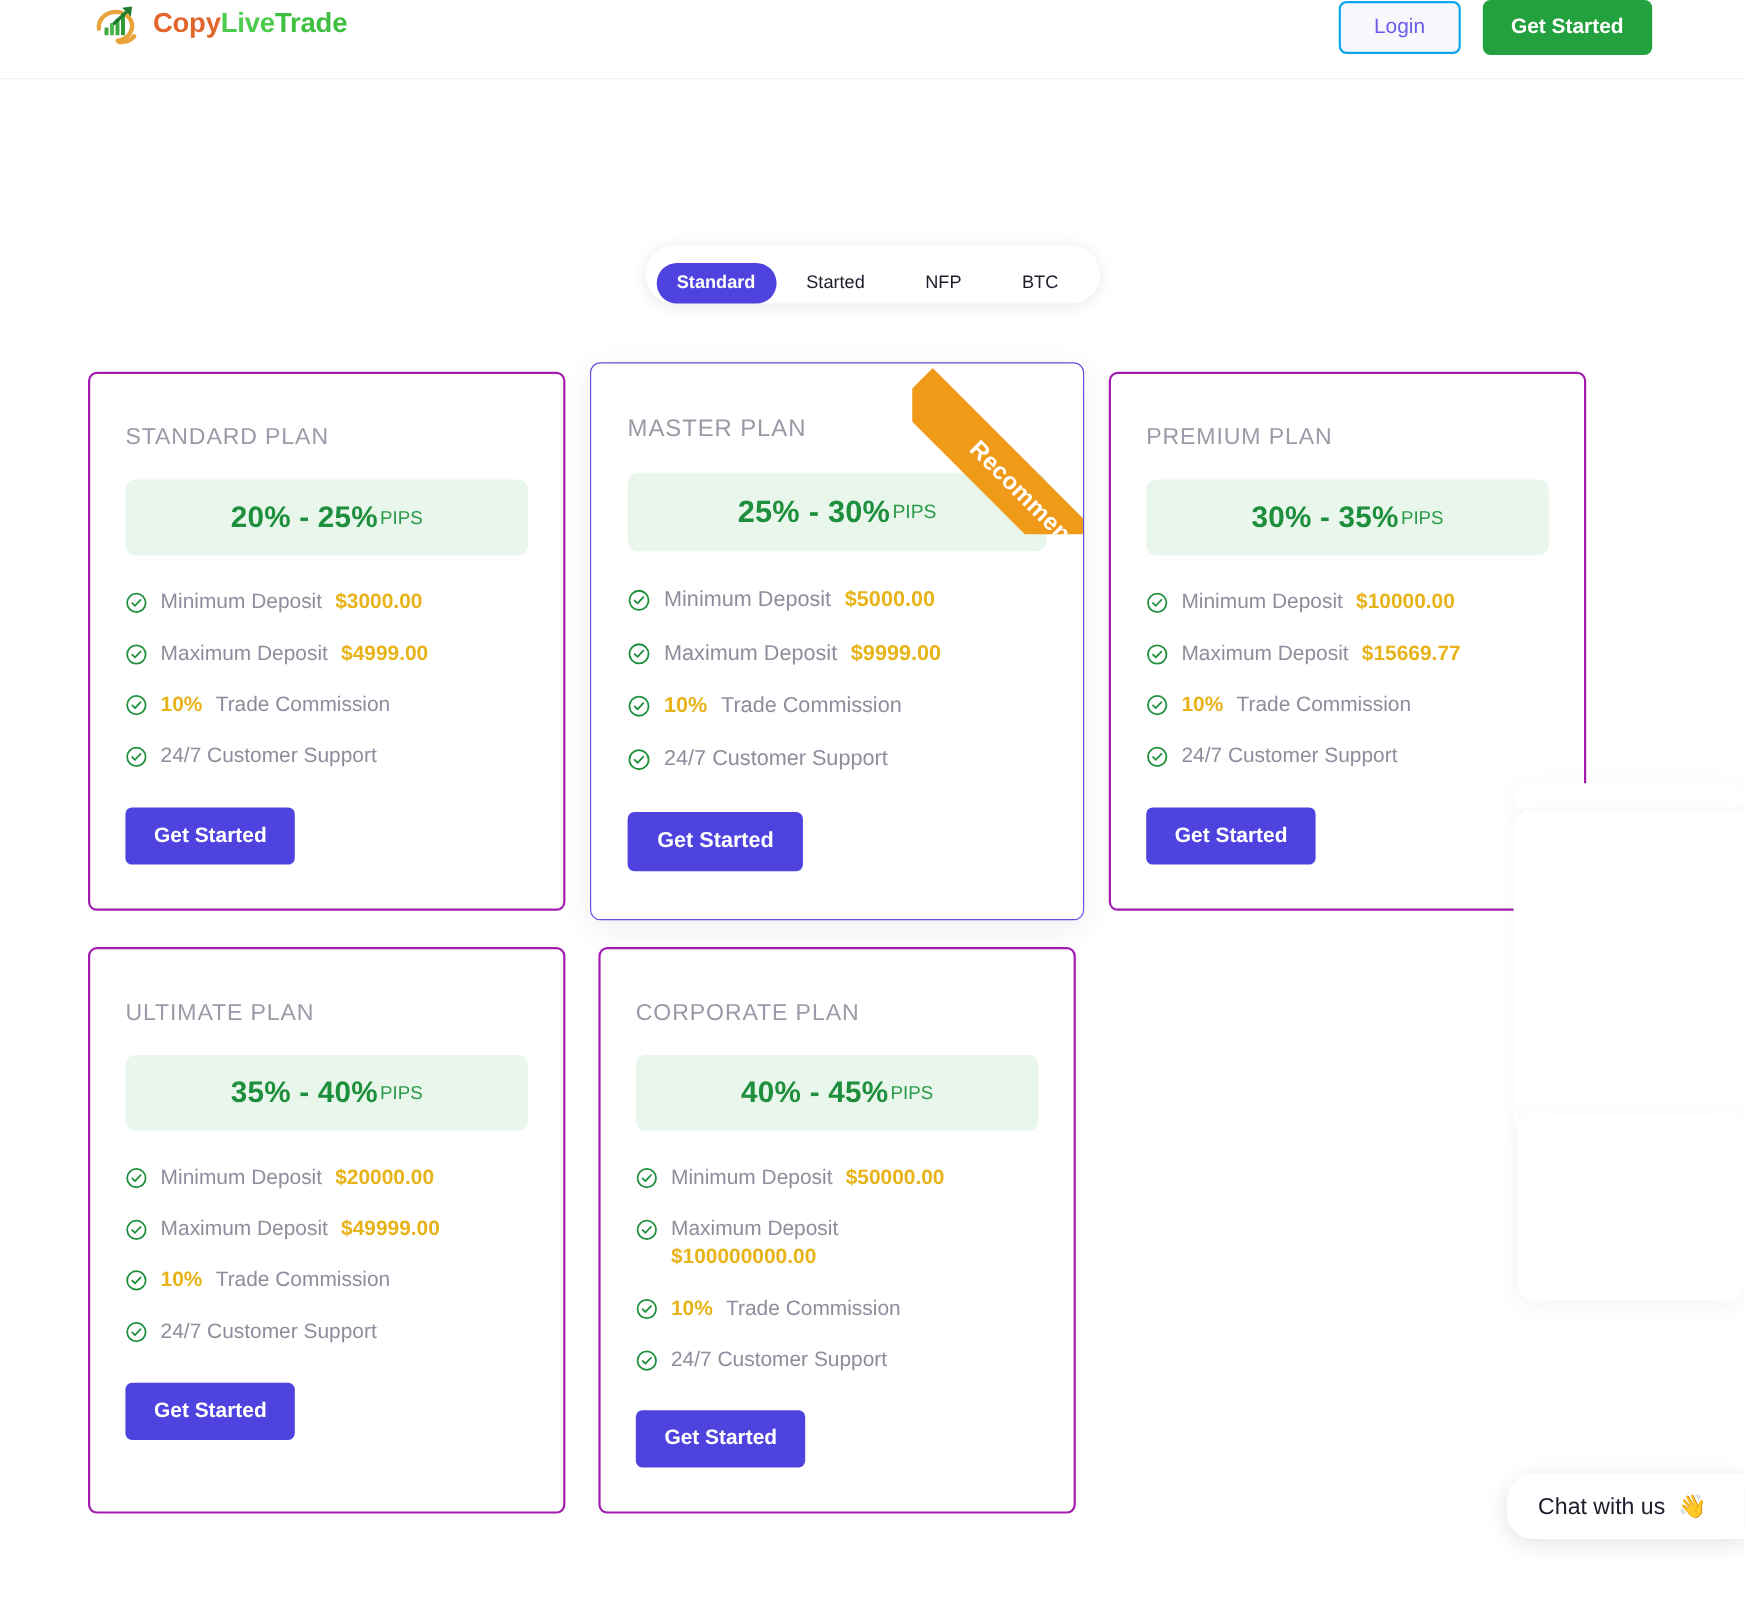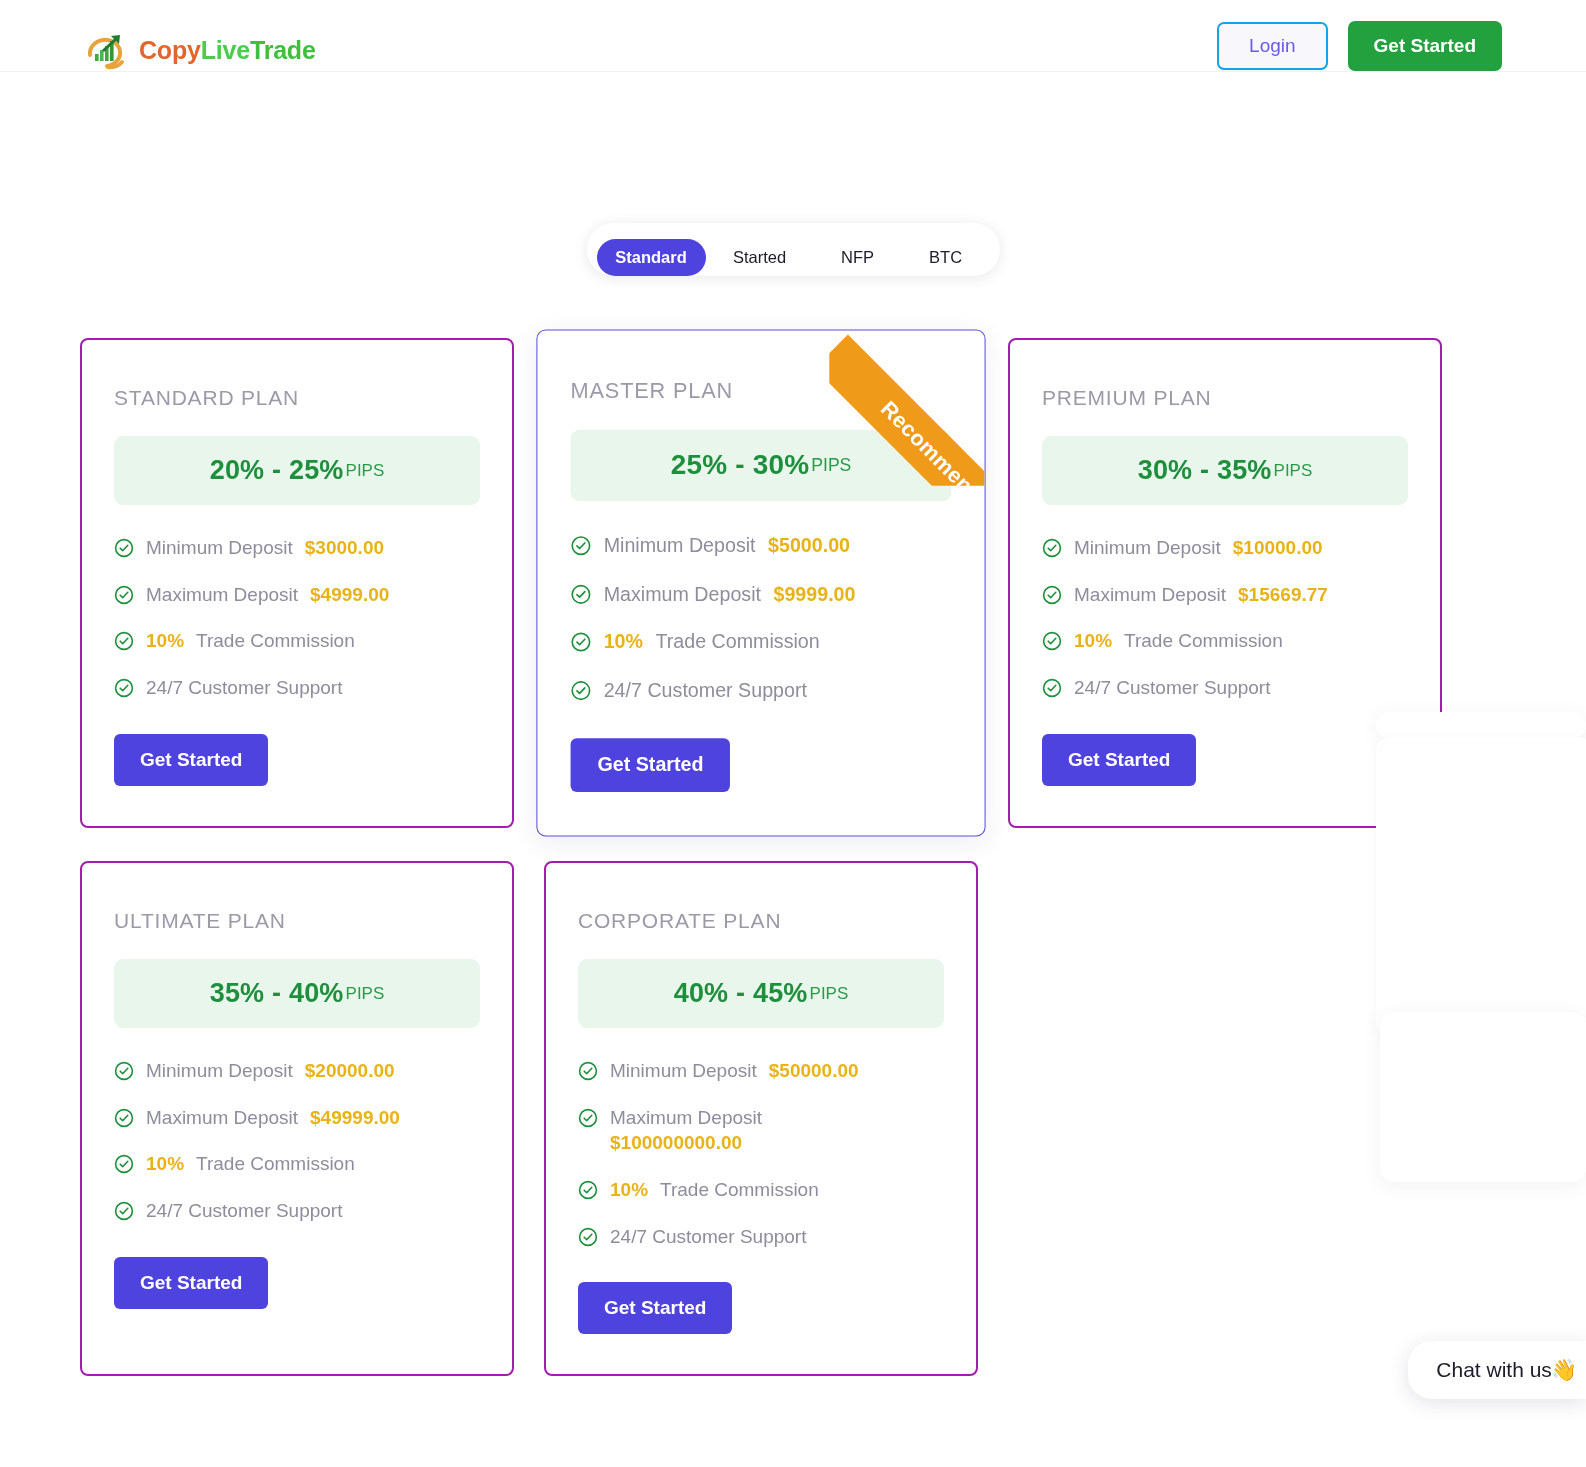--- a/index.html
+++ b/index.html
@@ -16,21 +16,21 @@
     color: #2b2b3d;
     position: relative;
   }
 
   
   .header {
     height: 72px;
     width: 100%;
     background: #ffffff;
     display: flex;
-    align-items: flex-end;
+    align-items: flex-start;
     position: relative;
     z-index: 40;
     border-bottom: 1px solid #f2f2f5;
   }
 
   .brand {
     display: flex;
     align-items: center;
     gap: 9px;
     margin-left: 84px;
@@ -268,24 +268,24 @@
   .gp2 { right: -6px; top: 737px;  width: 216px; height: 300px; box-shadow: 0 2px 14px rgba(40,40,80,.035); }
   .gp3 { right: 0px;  top: 1012px; width: 206px; height: 170px; }
 
   .chat-pill {
     position: absolute;
     right: 0px;
     bottom: 68px;
     background: #ffffff;
     border-radius: 24px 0 0 24px;
     box-shadow: 0 4px 20px rgba(40,40,80,.13);
-    padding: 17px 8px 17px 28px;
+    padding: 17px 34px 17px 28px;
     display: flex;
     align-items: center;
-    gap: 0;
+    gap: 12px;
     z-index: 60;
     cursor: pointer;
   }
   .chat-text { font-size: 21px; color: #1c1c2b; white-space: nowrap; }
   .chat-emoji { font-size: 21px; }
 </style>
 </head>
 <body>
 
 <header class="header">

